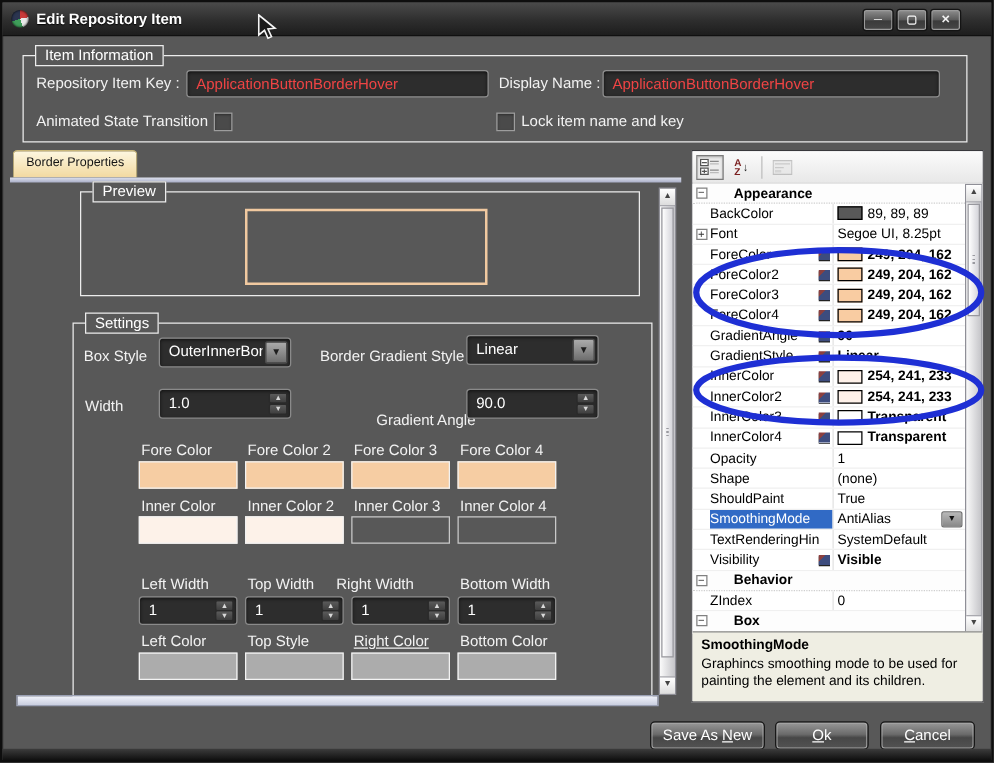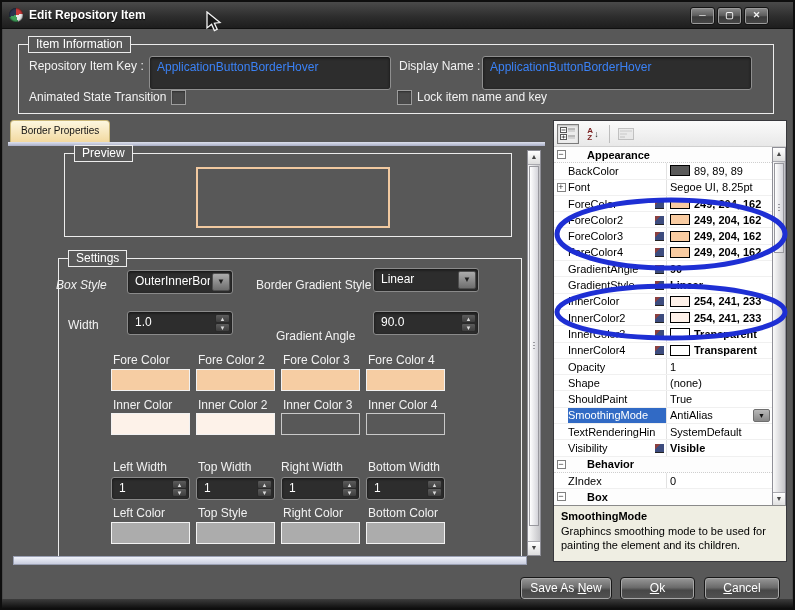--- a/index.html
+++ b/index.html
@@ -18,21 +18,21 @@
   .wbtn{width:23px;height:16px;border-radius:3px;border:1px solid #141414;
     background:linear-gradient(#8e8e8e,#5c5c5c 48%,#3b3b3b 55%,#474747);
     box-shadow:inset 0 0 0 1px #9b9b9b;color:#f2f2f2;font-size:9px;line-height:15px;
     text-align:center;font-weight:bold;}
   
   .gb{position:absolute;border:1px solid #ececec;}
   .cap{position:absolute;top:-9px;left:9px;background:#585858;border:1px solid #ececec;
     padding:0 7px;font-size:12px;color:#fff;line-height:15px;white-space:nowrap;}
   .lbl{position:absolute;font-size:12px;color:#f2f2f2;white-space:nowrap;}
   .input{position:absolute;background:#2d2d2d;border:1px solid #8f8f8f;border-radius:3px;
-    color:#3b82f6;font-size:12px;line-height:20px;padding:0 7px;height:34px;box-sizing:border-box;
+    color:#ef4444;font-size:12px;line-height:20px;padding:0 7px;height:22px;box-sizing:border-box;
     box-shadow:inset 0 1px 3px rgba(0,0,0,.65);white-space:nowrap;overflow:hidden;}
   .checkbox{position:absolute;width:13px;height:13px;background:#4a4a4a;border:1px solid #9d9d9d;
     box-shadow:inset 0 1px 2px rgba(0,0,0,.4);}
   .combo,.spin{position:absolute;background:#2d2d2d;border:1px solid #8a8a8a;border-radius:3px;
     color:#fff;font-size:12px;box-sizing:border-box;box-shadow:inset 0 1px 3px rgba(0,0,0,.6);}
   .cv,.sv{position:absolute;left:7px;top:3px;white-space:nowrap;overflow:hidden;right:22px;}
   .cbtn{position:absolute;right:2px;top:2px;bottom:2px;width:18px;
     background:linear-gradient(#ababab,#6e6e6e);border:1px solid #4e4e4e;border-radius:2px;
     color:#1e1e1e;font-size:8px;text-align:center;line-height:16px;box-sizing:border-box;}
   .sb{position:absolute;right:2px;width:15px;height:9px;background:linear-gradient(#5c5c5c,#3e3e3e);
@@ -137,38 +137,38 @@
 
   <div class="gb" style="left:64px;top:153px;width:446px;height:82px;">
     <div class="cap">Preview</div>
   </div>
   <div style="position:absolute;left:196px;top:167px;width:190px;height:57px;border:2px solid #F1C9A0;"></div>
 
   <div class="gb" style="left:58px;top:258px;width:462px;height:298px;">
     <div class="cap">Settings</div>
   </div>
 
-  <div class="lbl" style="left:56px;top:278px;font-style:italic;">Box Style</div>
+  <div class="lbl" style="left:67px;top:278px;">Box Style</div>
   <div class="combo" style="left:127px;top:270px;width:106px;height:24px;">
     <span class="cv">OuterInnerBord</span>
     <span class="cbtn">▼</span>
   </div>
   <div class="lbl" style="left:256px;top:278px;">Border Gradient Style</div>
   <div class="combo" style="left:373px;top:268px;width:106px;height:24px;">
     <span class="cv">Linear</span>
     <span class="cbtn">▼</span>
   </div>
 
   <div class="lbl" style="left:68px;top:318px;">Width</div>
   <div class="spin" style="left:127px;top:311px;width:106px;height:24px;">
     <span class="sv">1.0</span>
     <span class="sb up">▲</span>
     <span class="sb dn">▼</span>
   </div>
-  <div class="lbl" style="left:276px;top:318px;margin-top:11px;">Gradient Angle</div>
+  <div class="lbl" style="left:301px;top:318px;margin-top:11px;">Gradient Angle</div>
   <div class="spin" style="left:373px;top:311px;width:106px;height:24px;">
     <span class="sv">90.0</span>
     <span class="sb up">▲</span>
     <span class="sb dn">▼</span>
   </div>
 
   <div id="fore-labels">
       <div class="lbl" style="left: 113px; top: 353px;">Fore Color</div>
       <div class="lbl" style="left: 198px; top: 353px;">Fore Color 2</div>
       <div class="lbl" style="left: 283px; top: 353px;">Fore Color 3</div>
@@ -188,21 +188,21 @@
     </div>
   <div id="inner-swatches">
       <div class="swatch" style="left: 111px; top: 413px; background: rgb(253, 242, 233);"></div>
       <div class="swatch" style="left: 196px; top: 413px; background: rgb(253, 242, 233);"></div>
       <div class="swatch" style="left: 281px; top: 413px; background: transparent; border-color: rgb(201, 201, 201);"></div>
       <div class="swatch" style="left: 366px; top: 413px; background: transparent; border-color: rgb(201, 201, 201);"></div>
     </div>
   <div id="sidew-labels">
       <div class="lbl" style="left: 113px; top: 460px;">Left Width</div>
       <div class="lbl" style="left: 198px; top: 460px;">Top Width</div>
-      <div class="lbl" style="left: 281px; top: 460px;">Right Width</div>
+      <div class="lbl" style="left: 269px; top: 460px;">Right Width</div>
       <div class="lbl" style="left: 368px; top: 460px;">Bottom Width</div>
     </div>
   <div id="sidew-spinners">
       <div class="spin" style="left: 111px; top: 477px; width: 79px; height: 23px;">
         <span class="sv">1</span>
       <span class="sb up">▲</span>
       <span class="sb dn">▼</span>
       </div>
       <div class="spin" style="left: 196px; top: 477px; width: 79px; height: 23px;">
         <span class="sv">1</span>
@@ -216,21 +216,21 @@
       </div>
       <div class="spin" style="left: 366px; top: 477px; width: 79px; height: 23px;">
         <span class="sv">1</span>
       <span class="sb up">▲</span>
       <span class="sb dn">▼</span>
       </div>
     </div>
   <div id="sidec-labels">
       <div class="lbl" style="left: 113px; top: 506px;">Left Color</div>
       <div class="lbl" style="left: 198px; top: 506px;">Top Style</div>
-      <div class="lbl" style="left: 283px; top: 506px;">Right Color</div>
+      <div class="lbl" style="left: 283px; top: 506px; text-decoration: underline;">Right Color</div>
       <div class="lbl" style="left: 368px; top: 506px;">Bottom Color</div>
     </div>
   <div id="sidec-swatches">
       <div class="swatch" style="left: 111px; top: 522px; background: rgb(172, 172, 172);"></div>
       <div class="swatch" style="left: 196px; top: 522px; background: rgb(172, 172, 172);"></div>
       <div class="swatch" style="left: 281px; top: 522px; background: rgb(172, 172, 172);"></div>
       <div class="swatch" style="left: 366px; top: 522px; background: rgb(172, 172, 172);"></div>
     </div>
 
   <div class="vscroll" style="left:527px;top:150px;height:406px;">

